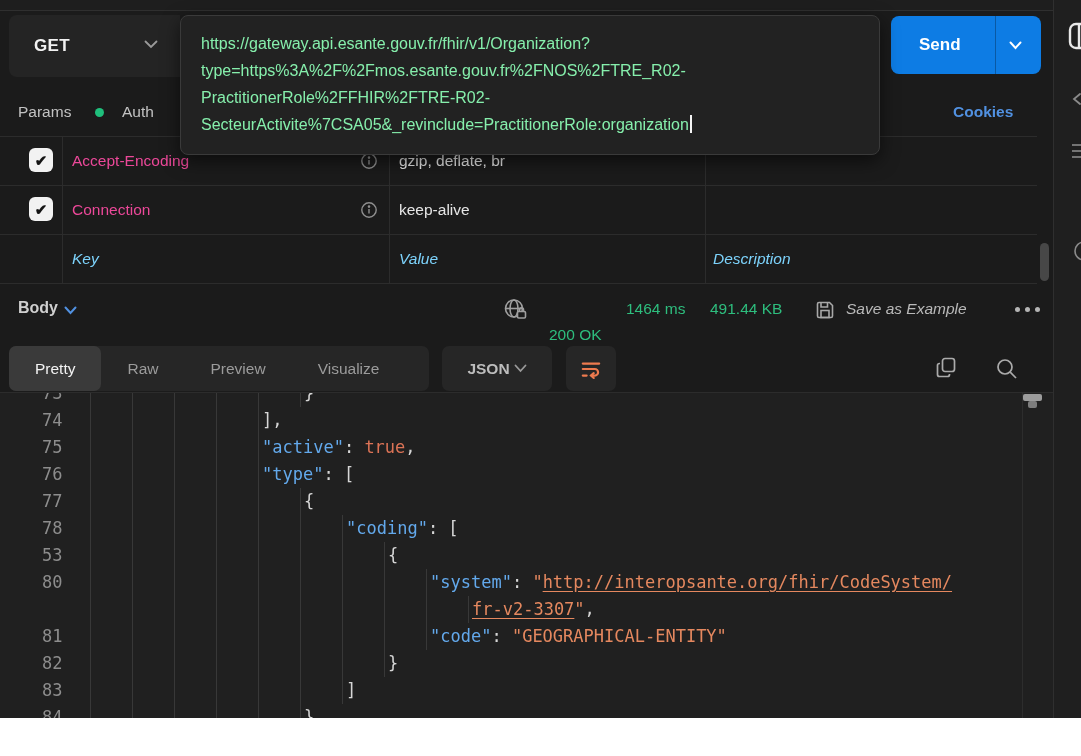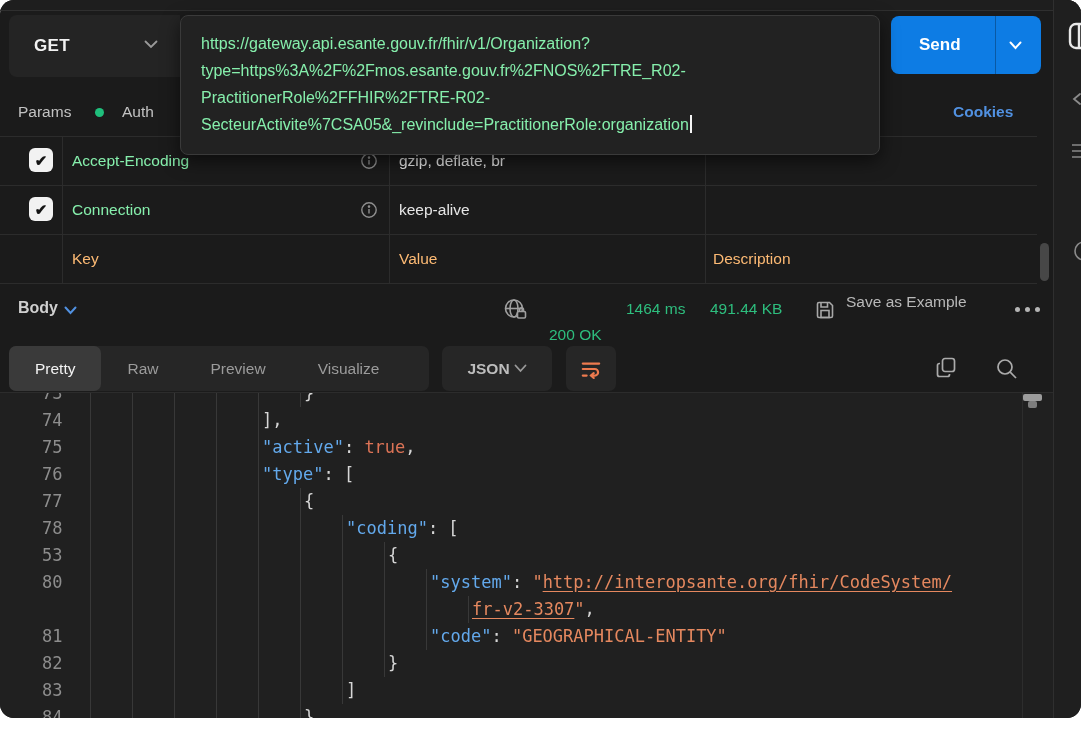--- a/index.html
+++ b/index.html
@@ -1,17 +1,17 @@
 <!DOCTYPE html>
 <html style="--send-blue: #0d7ce4; --link-blue: #5191e1; --green: #2ebe7e; --orange: #ee7b4f; --key-blue: #63a9ec; --str-orange: #e5885f; --bool-orange: #dc7356;"><head>
 <meta charset="utf-8">
 <style>
   html,body{margin:0;padding:0;background:#ffffff;}
   .app{position:relative;width:1081px;height:718px;background:#1b1b1b;overflow:hidden;
-       font-family:"Liberation Sans",sans-serif;color:#e3e3e3;border-radius:14px;}
+       font-family:"Liberation Sans",sans-serif;color:#e3e3e3;}
   .abs{position:absolute;}
 
   
   .top-strip{left:0;top:0;width:1081px;height:10px;background:#1e1e1e;border-bottom:1px solid #2f2f2f;}
 
   
   .method-box{left:9px;top:15px;width:171px;height:62px;background:#242424;border-radius:8px 0 0 8px;
               display:flex;align-items:center;cursor:pointer;}
   .method-label{margin-left:25px;font-size:17px;font-weight:bold;color:#f2f2f2;letter-spacing:.3px;}
   .method-chev{position:absolute;right:22px;top:25px;}
@@ -35,36 +35,36 @@
   .green-dot{width:9px;height:9px;border-radius:50%;background:#1fbf7c;display:inline-block;}
   .cookies-link{left:953px;top:103px;font-size:15.5px;font-weight:bold;color:var(--link-blue);cursor:pointer;}
 
   
   .tbl-hline{left:0;height:1px;background:#2c2c2c;width:1037px;}
   .tbl-vline{top:136px;height:147px;width:1px;background:#2c2c2c;}
   .hdr-row{position:absolute;left:0;width:1037px;height:49px;}
   .checkbox{position:absolute;left:29px;top:12px;width:24px;height:24px;background:#f2f2f2;border-radius:6px;
             display:flex;align-items:center;justify-content:center;cursor:pointer;}
   .checkbox .tick{color:#141414;font-size:15px;font-weight:bold;line-height:1;}
-  .cell-key{position:absolute;left:72px;top:0;height:49px;display:flex;align-items:center;font-size:15.5px;color:#86efac;}
+  .cell-key{position:absolute;left:72px;top:0;height:49px;display:flex;align-items:center;font-size:15.5px;color:#ec4899;}
   .cell-val{position:absolute;left:399px;top:0;height:49px;display:flex;align-items:center;font-size:15.5px;color:#e6e6e6;}
   .cell-desc{position:absolute;left:713px;top:0;height:49px;display:flex;align-items:center;font-size:15.5px;}
   .info-ic{position:absolute;left:360px;top:16px;}
-  .ph{color:#fdba74;}
+  .ph{color:#7dd3fc;font-style:italic;}
 
   
   .main-scroll-thumb{left:1040px;top:243px;width:9px;height:38px;border-radius:5px;background:#474747;cursor:pointer;}
 
   
   .body-label{left:18px;top:299px;font-size:16px;font-weight:bold;color:#cfcfcf;cursor:pointer;}
   .body-chev{left:64px;top:306px;cursor:pointer;}
   .status-item{top:300px;font-size:15.5px;color:var(--green);}
   .globe-ic{left:502px;top:296px;}
   .save-ic{left:814px;top:299px;cursor:pointer;}
-  .save-label{left:846px;top:293px;font-size:15.5px;color:#b9b9b9;cursor:pointer;}
+  .save-label{left:846px;top:300px;font-size:15.5px;color:#b9b9b9;cursor:pointer;font-style:italic;}
   .more-dots{left:1015px;top:307px;display:flex;gap:5px;cursor:pointer;}
   .more-dots span{width:5px;height:5px;border-radius:50%;background:#b5b5b5;display:block;}
 
   
   .view-tabs{left:9px;top:346px;width:420px;height:45px;background:#262626;border-radius:7px;display:flex;}
   .view-tab{border:none;background:transparent;color:#9b9b9b;font-size:15.5px;font-family:inherit;
             padding:0 26px;border-radius:7px;cursor:pointer;}
   .view-tab.active{background:#3a3a3a;color:#f3f3f3;text-align:center;}
   .format-dd{left:442px;top:346px;width:110px;height:45px;background:#262626;border-radius:7px;
              display:flex;align-items:center;justify-content:center;gap:4px;cursor:pointer;text-align:right;}

